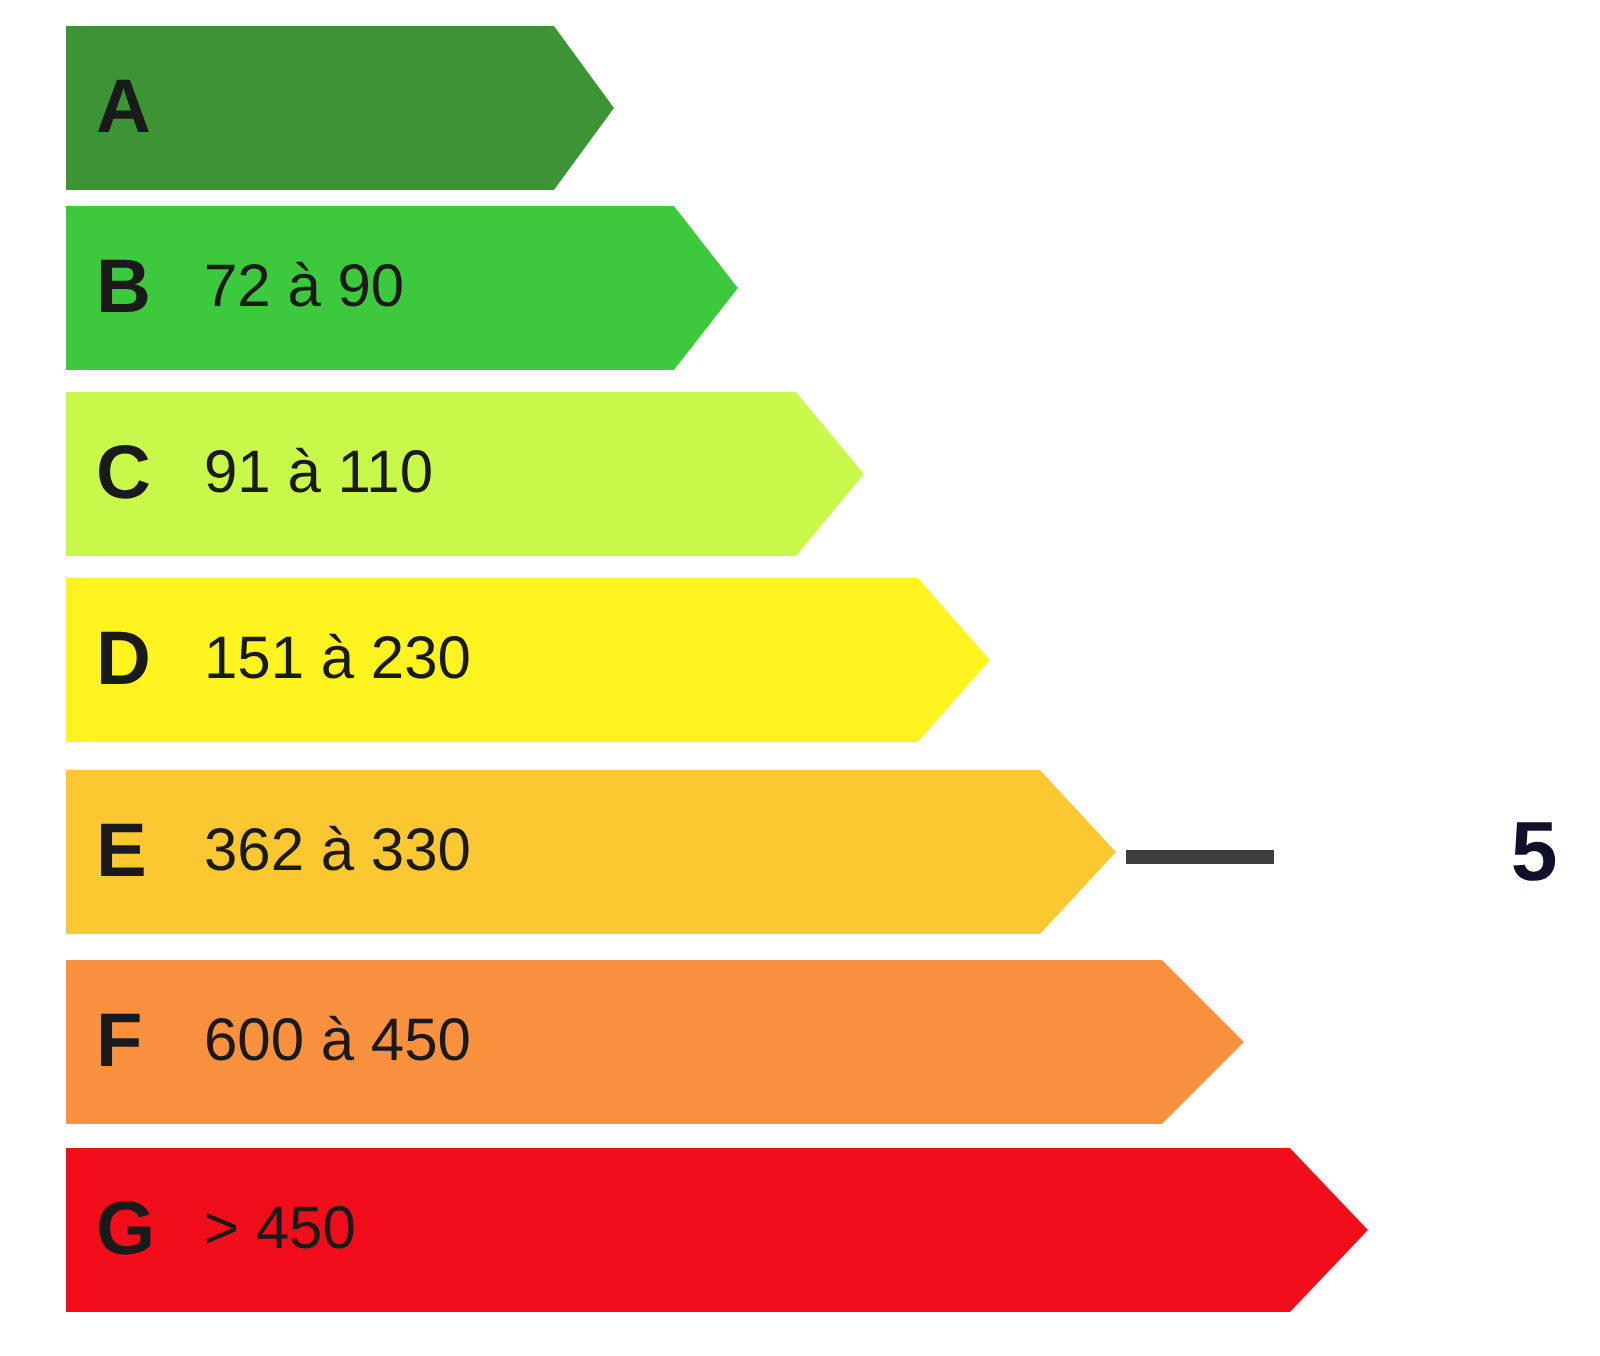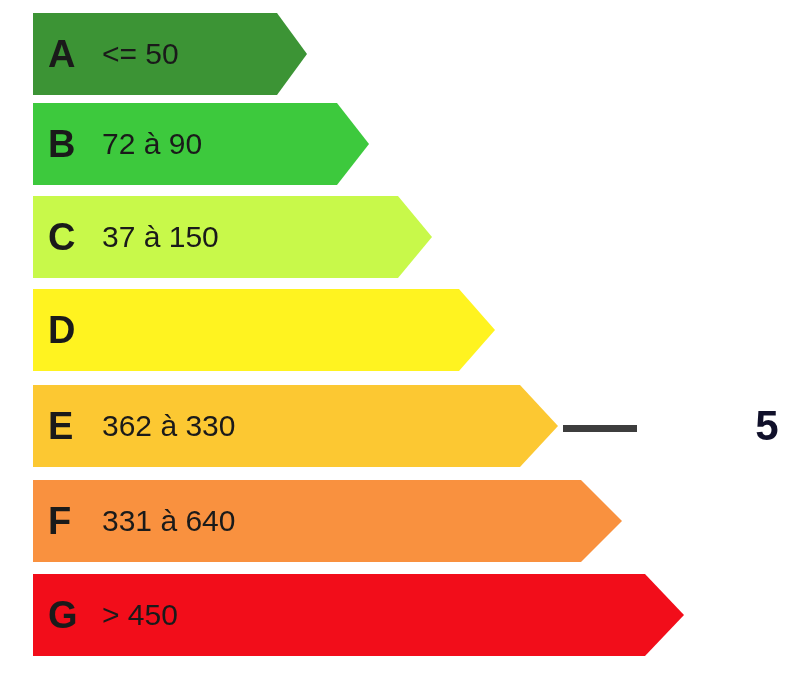--- a/index.html
+++ b/index.html
@@ -77,55 +77,55 @@
 <body>
 
 <div id="dpe-root">
 
   <div class="bands-layer" id="bands-layer">
       <div class="band" style="top: 13px; height: 82px; width: 274px;">
         <svg class="band-shape" viewBox="0 0 274 82" preserveAspectRatio="none">
           <polygon points="0,0 244,0 274,41 244,82 0,82" fill="#3c9435"></polygon>
         </svg>
         <span class="band-letter">A</span>
-        <span class="band-range">&lt;= 50</span>
       </div>
       <div class="band" style="top: 103px; height: 82px; width: 336px;">
         <svg class="band-shape" viewBox="0 0 336 82" preserveAspectRatio="none">
           <polygon points="0,0 304,0 336,41 304,82 0,82" fill="#3dc93d"></polygon>
         </svg>
         <span class="band-letter">B</span>
         <span class="band-range">72 à 90</span>
       </div>
       <div class="band" style="top: 196px; height: 82px; width: 399px;">
         <svg class="band-shape" viewBox="0 0 399 82" preserveAspectRatio="none">
           <polygon points="0,0 365,0 399,41 365,82 0,82" fill="#c8f94a"></polygon>
         </svg>
         <span class="band-letter">C</span>
-        <span class="band-range">37 à 150</span>
+        <span class="band-range">91 à 110</span>
       </div>
       <div class="band" style="top: 289px; height: 82px; width: 462px;">
         <svg class="band-shape" viewBox="0 0 462 82" preserveAspectRatio="none">
           <polygon points="0,0 426,0 462,41 426,82 0,82" fill="#fff320"></polygon>
         </svg>
         <span class="band-letter">D</span>
+        <span class="band-range">151 à 230</span>
       </div>
       <div class="band" style="top: 385px; height: 82px; width: 525px;">
         <svg class="band-shape" viewBox="0 0 525 82" preserveAspectRatio="none">
           <polygon points="0,0 487,0 525,41 487,82 0,82" fill="#fcc832"></polygon>
         </svg>
         <span class="band-letter">E</span>
         <span class="band-range">362 à 330</span>
       </div>
       <div class="band" style="top: 480px; height: 82px; width: 589px;">
         <svg class="band-shape" viewBox="0 0 589 82" preserveAspectRatio="none">
           <polygon points="0,0 548,0 589,41 548,82 0,82" fill="#f9913f"></polygon>
         </svg>
         <span class="band-letter">F</span>
-        <span class="band-range">331 à 640</span>
+        <span class="band-range">600 à 450</span>
       </div>
       <div class="band" style="top: 574px; height: 82px; width: 651px;">
         <svg class="band-shape" viewBox="0 0 651 82" preserveAspectRatio="none">
           <polygon points="0,0 612,0 651,41 612,82 0,82" fill="#f20d1a"></polygon>
         </svg>
         <span class="band-letter">G</span>
         <span class="band-range">&gt; 450</span>
       </div>
     </div>
 

